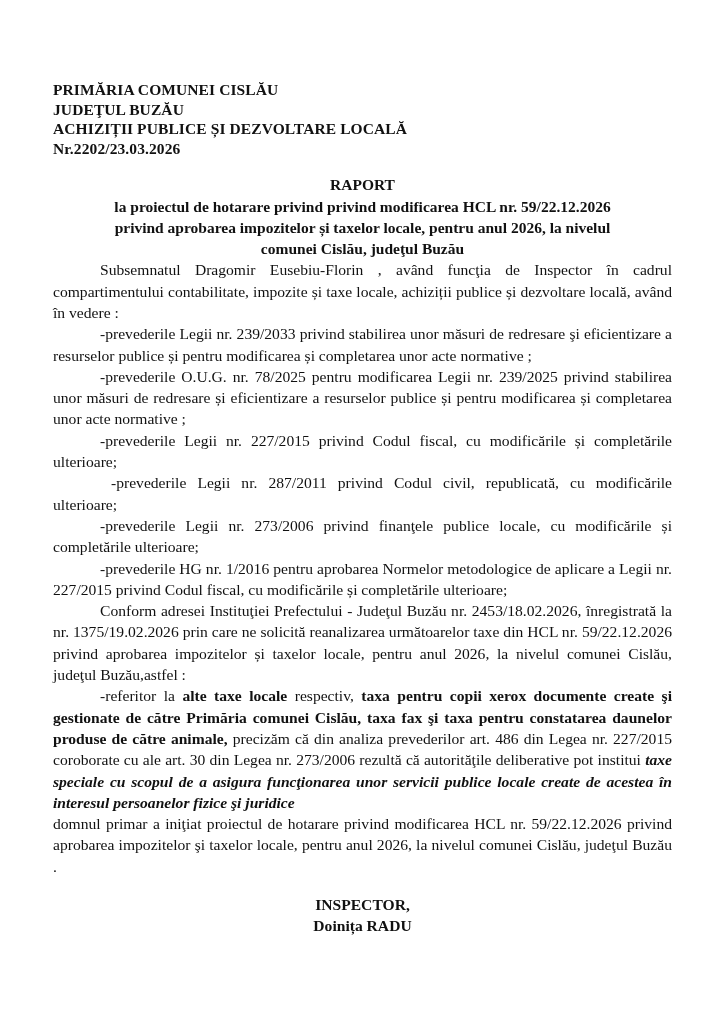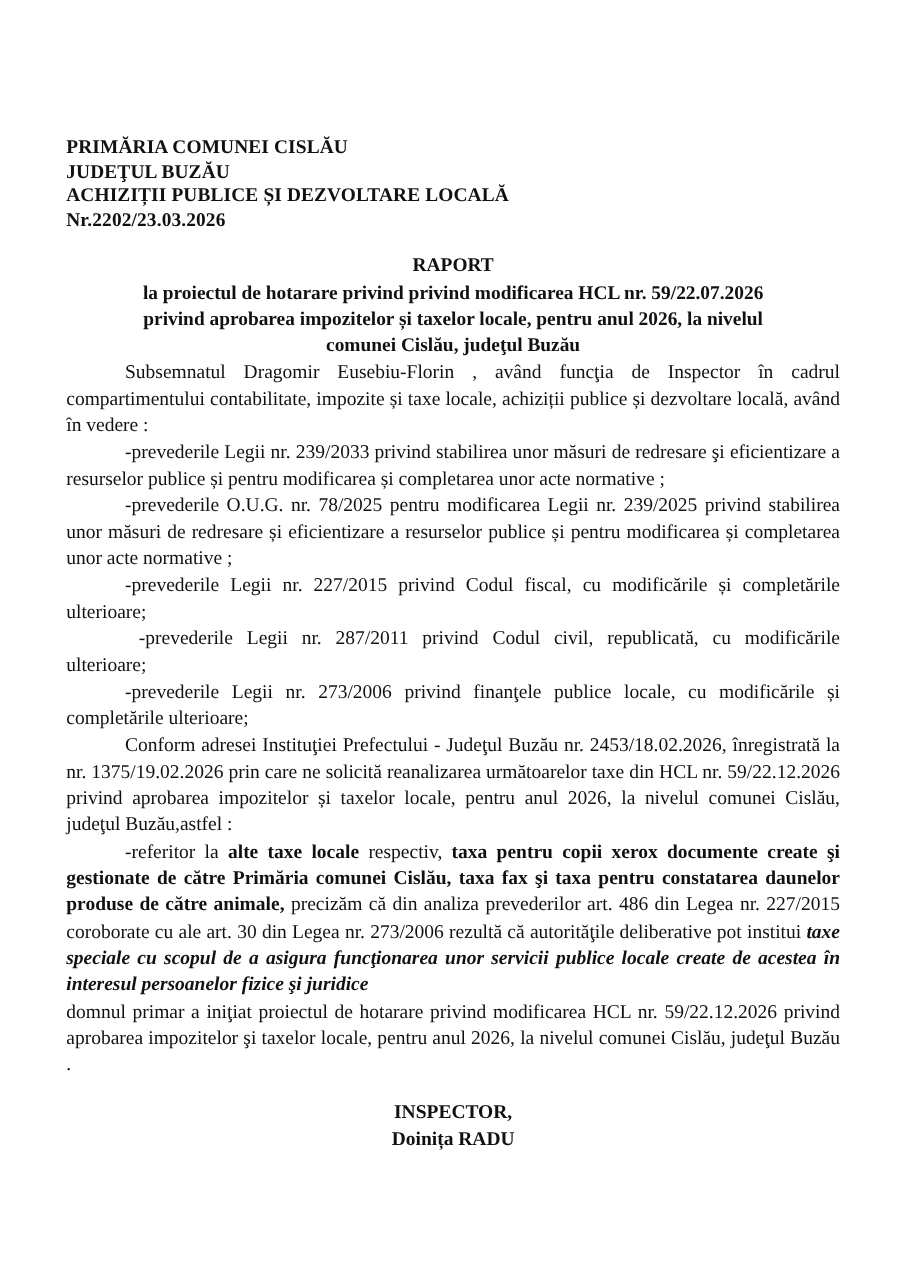--- a/index.html
+++ b/index.html
@@ -12,21 +12,21 @@
     height: 1024px;
     font-family: "Liberation Serif", "DejaVu Serif", serif;
     color: #111111;
     -webkit-font-smoothing: antialiased;
   }
   .page {
     position: relative;
     width: 725px;
     height: 720px;
     box-sizing: border-box;
-    padding: 108px 53px 0 53px;
+    padding: 80px 53px 0 53px;
     background: #ffffff;
   }
   .doc-header {
     font-weight: bold;
     font-size: 15.5px;
     line-height: 19.6px;
     letter-spacing: 0.1px;
   }
   .doc-header div {
     white-space: nowrap;
@@ -75,31 +75,32 @@
 
   <div class="doc-header">
     <div>PRIMĂRIA COMUNEI CISLĂU</div>
     <div>JUDEŢUL BUZĂU</div>
     <div>ACHIZIȚII PUBLICE ȘI DEZVOLTARE LOCALĂ</div>
     <div>Nr.2202/23.03.2026</div>
   </div>
 
   <div class="title-block">
     <div class="title-main">RAPORT</div>
-    <div>la proiectul de hotarare privind privind  modificarea HCL nr. 59/22.07.2026</div>
+    <div>la proiectul de hotarare privind privind  modificarea HCL nr. 59/22.12.2026</div>
     <div>privind aprobarea impozitelor și taxelor locale,  pentru anul 2026, la nivelul</div>
     <div>comunei Cislău, judeţul Buzău</div>
   </div>
 
   <p class="body-text p-indent">Subsemnatul Dragomir Eusebiu-Florin , având funcţia de Inspector în cadrul compartimentului  contabilitate,  impozite și taxe locale, achiziții publice și dezvoltare locală, având în vedere :</p>
   <p class="body-text p-indent">-prevederile Legii nr. 239/2033 privind stabilirea unor măsuri de redresare şi eficientizare a resurselor publice și pentru modificarea și completarea unor acte normative ;</p>
   <p class="body-text p-indent">-prevederile O.U.G. nr. 78/2025 pentru modificarea Legii nr. 239/2025 privind stabilirea unor măsuri de redresare și eficientizare a resurselor publice și pentru modificarea și completarea unor acte normative ;</p>
   <p class="body-text p-indent">-prevederile   Legii nr. 227/2015 privind Codul fiscal, cu modificările și completările ulterioare;</p>
   <p class="body-text p-indent-wide">-prevederile Legii nr. 287/2011 privind Codul civil, republicată, cu modificările ulterioare;</p>
   <p class="body-text p-indent">-prevederile Legii nr. 273/2006 privind finanţele publice locale, cu modificările și completările ulterioare;</p>
+  <p class="body-text p-indent">-prevederile HG nr. 1/2016 pentru aprobarea Normelor metodologice de aplicare a Legii nr. 227/2015 privind Codul fiscal, cu modificările și completările ulterioare;</p>
   <p class="body-text p-indent">Conform adresei Instituţiei Prefectului - Judeţul Buzău nr. 2453/18.02.2026, înregistrată la nr. 1375/19.02.2026 prin care ne solicită reanalizarea următoarelor taxe din HCL nr. 59/22.12.2026 privind aprobarea impozitelor și taxelor locale,  pentru anul 2026, la nivelul comunei Cislău, judeţul Buzău,astfel :</p>
 
   <p class="body-text p-indent">
     <span>-referitor la </span><span class="b">alte taxe locale</span><span> respectiv, </span><span class="b">taxa pentru copii xerox documente create şi gestionate de către Primăria comunei Cislău, taxa fax şi taxa pentru constatarea daunelor produse de către animale,</span><span> precizăm că din analiza prevederilor art. 486 din Legea nr. 227/2015 coroborate cu ale art. 30 din Legea nr. 273/2006 rezultă că autorităţile deliberative pot institui </span><span class="bi">taxe speciale cu scopul de a asigura funcţionarea unor servicii publice locale create de acestea în interesul persoanelor fizice şi juridice</span>
   </p>
 
   <p class="body-text">domnul primar a iniţiat proiectul de hotarare privind modificarea HCL nr. 59/22.12.2026 privind aprobarea impozitelor şi taxelor locale,  pentru anul 2026, la nivelul comunei Cislău, judeţul Buzău .</p>
 
   <div class="centered-line sig-inspector">INSPECTOR,</div>
   <div class="centered-line sig-name">Doinița RADU</div>

